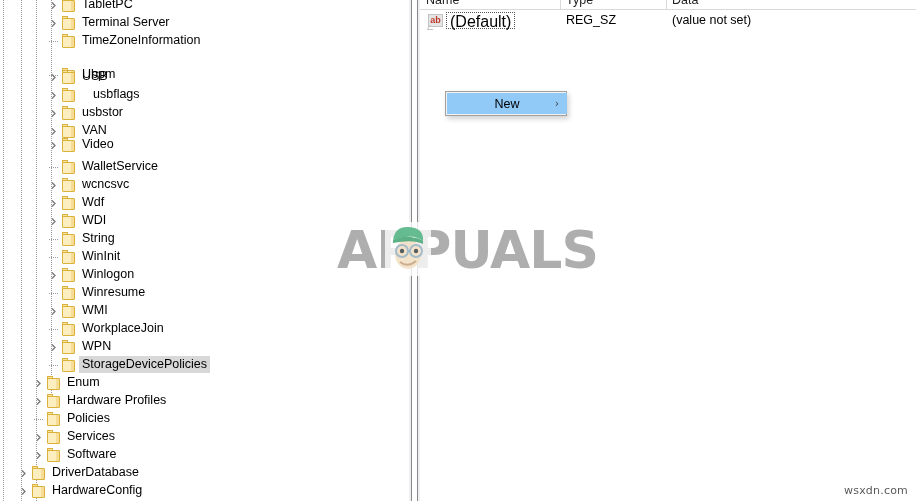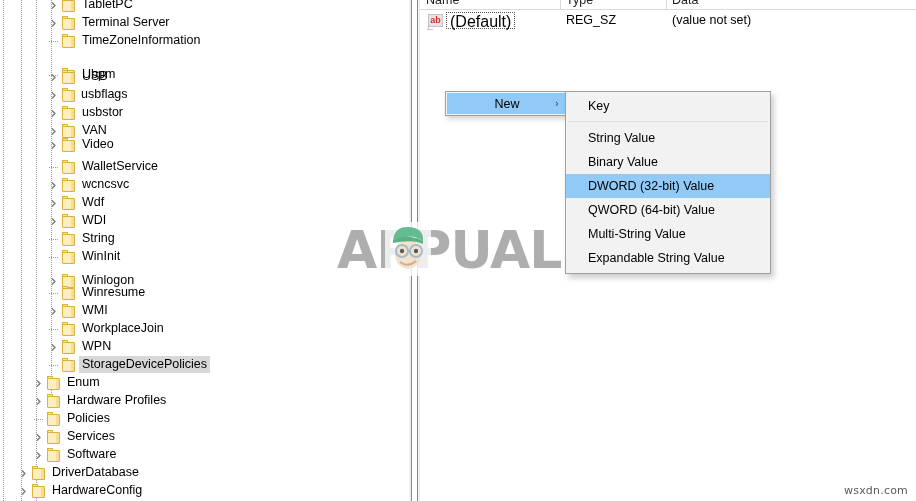--- a/index.html
+++ b/index.html
@@ -390,21 +390,21 @@
         <div class="tree-row" style="top: 86px; width: 409px;">
           <div class="chev" style="left: 48px;">
             <svg width="9" height="9" viewBox="0 0 9 9">
               <path d="M3 1.5 L6 4.5 L3 7.5" fill="none" stroke="#767676" stroke-width="1.3"></path>
             </svg>
           </div>
           <div class="folder" style="left: 61px; top: 2px;">
             <span class="tab"></span>
             <span class="body"></span>
           </div>
-          <div class="tree-label" style="left: 78px; top: 0px;">usbflags</div>
+          <div class="tree-label" style="left: 90px; top: 0px;">usbflags</div>
         </div>
         <div class="tree-row" style="top: 104px; width: 409px;">
           <div class="chev" style="left: 48px;">
             <svg width="9" height="9" viewBox="0 0 9 9">
               <path d="M3 1.5 L6 4.5 L3 7.5" fill="none" stroke="#767676" stroke-width="1.3"></path>
             </svg>
           </div>
           <div class="folder" style="left: 61px; top: 2px;">
             <span class="tab"></span>
             <span class="body"></span>
@@ -494,21 +494,21 @@
         <div class="tree-row" style="top: 248px; width: 409px;">
           <div class="stub" style="left: 48px;">
             <i></i>
           </div>
           <div class="folder" style="left: 61px; top: 2px;">
             <span class="tab"></span>
             <span class="body"></span>
           </div>
           <div class="tree-label" style="left: 79px; top: 0px;">WinInit</div>
         </div>
-        <div class="tree-row" style="top: 272px; width: 409px;">
+        <div class="tree-row" style="top: 266px; width: 409px;">
           <div class="chev" style="left: 48px;">
             <svg width="9" height="9" viewBox="0 0 9 9">
               <path d="M3 1.5 L6 4.5 L3 7.5" fill="none" stroke="#767676" stroke-width="1.3"></path>
             </svg>
           </div>
           <div class="folder" style="left: 61px; top: 2px;">
             <span class="tab"></span>
             <span class="body"></span>
           </div>
           <div class="tree-label" style="left: 79px; top: 0px;">Winlogon</div>
@@ -693,26 +693,16 @@
     </svg>
   </div>
 
   <div id="parent-menu">
     <div class="mi-new">
       <span>New</span>
       <span class="arrow">›</span>
     </div>
   </div>
 
-  <div id="submenu">
-      <div class="smi">Key</div>
-      <div class="sep"></div>
-      <div class="smi">String Value</div>
-      <div class="smi">Binary Value</div>
-      <div class="smi hi">DWORD (32-bit) Value</div>
-      <div class="smi">QWORD (64-bit) Value</div>
-      <div class="smi">Multi-String Value</div>
-      <div class="smi">Expandable String Value</div>
-    </div>
 
   <div id="corner-mark">wsxdn.com</div>
 
 </div>
 
 </body></html>

